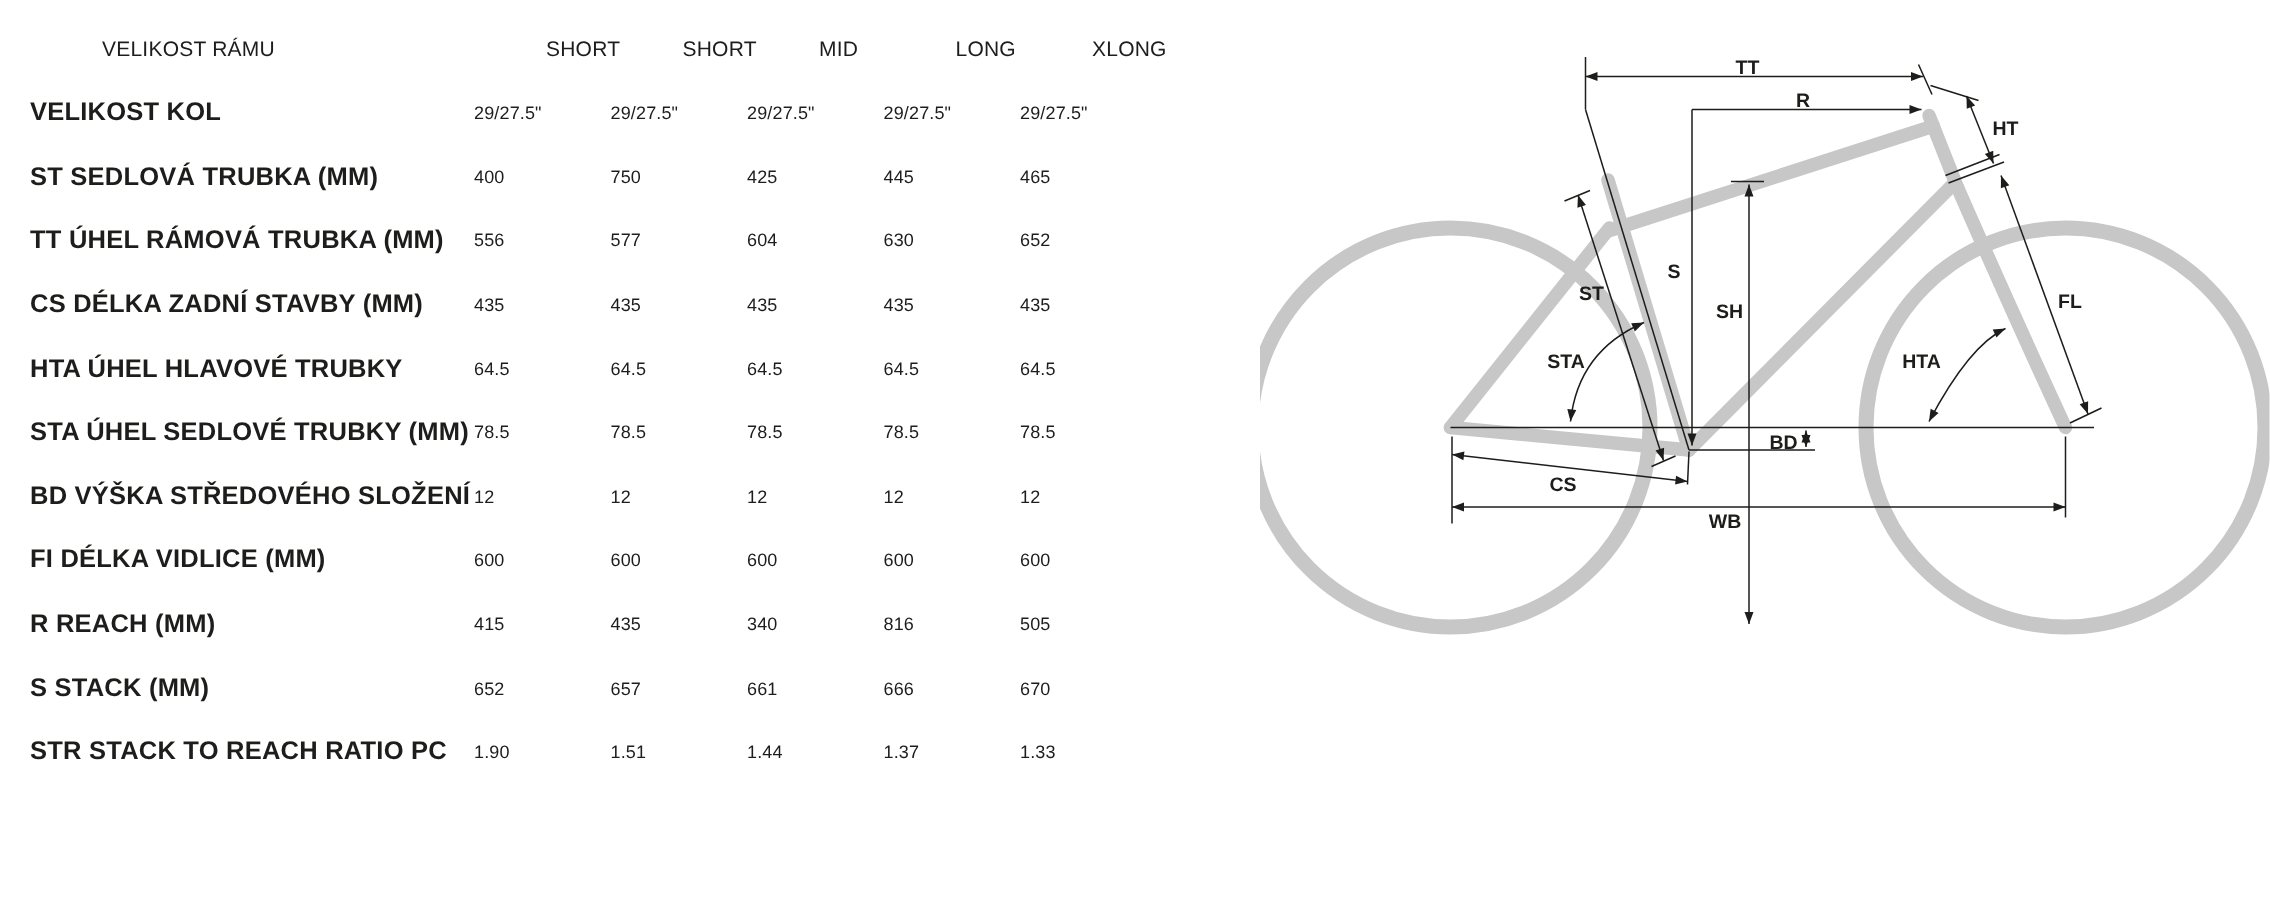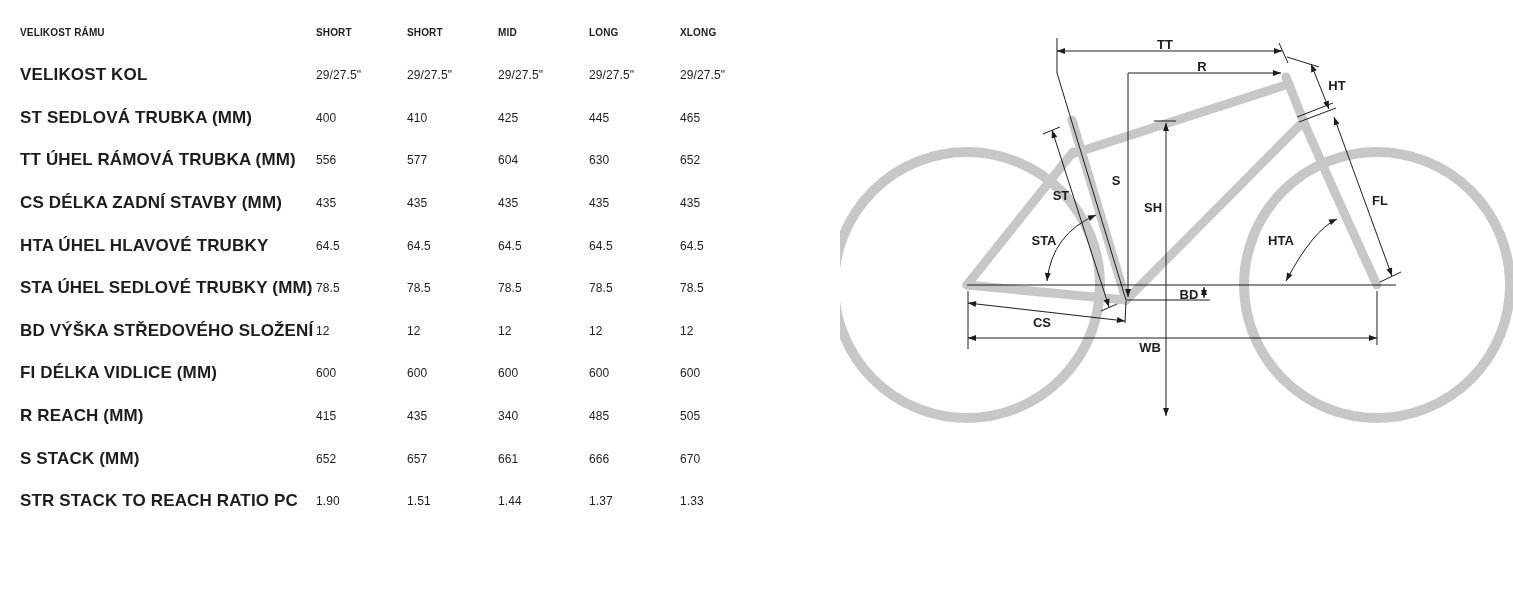--- a/index.html
+++ b/index.html
@@ -19,21 +19,21 @@
     align-items:center;
   }
   .cell{white-space:nowrap;overflow:visible;}
   .cell.label{
     font-weight:bold;font-size:17px;letter-spacing:0.15px;
   }
   .cell.value{
     font-size:12px;letter-spacing:0.1px;
   }
   .row.header .cell{
-    font-weight:bold;font-size:10px;letter-spacing:0.15px;
+    font-weight:normal;font-size:14px;letter-spacing:0.15px;margin-left:48px;
   }
   .geo-diagram{
     position:absolute;left:840px;top:20px;width:673px;height:430px;
   }
   .geo-diagram text{
     font-family:"Liberation Sans",sans-serif;
     font-weight:bold;font-size:13px;fill:#1d1d1b;text-anchor:middle;
   }
   .tube{stroke:#c7c7c7;stroke-width:9;fill:none;stroke-linecap:round;}
   .wheel{stroke:#c7c7c7;stroke-width:10;fill:none;}
@@ -56,21 +56,21 @@
         <div class="cell label">VELIKOST KOL</div>
         <div class="cell value">29/27.5"</div>
         <div class="cell value">29/27.5"</div>
         <div class="cell value">29/27.5"</div>
         <div class="cell value">29/27.5"</div>
         <div class="cell value">29/27.5"</div>
       </div>
       <div class="row">
         <div class="cell label">ST SEDLOVÁ TRUBKA (MM)</div>
         <div class="cell value">400</div>
-        <div class="cell value">410</div>
+        <div class="cell value">750</div>
         <div class="cell value">425</div>
         <div class="cell value">445</div>
         <div class="cell value">465</div>
       </div>
       <div class="row">
         <div class="cell label">TT ÚHEL RÁMOVÁ TRUBKA (MM)</div>
         <div class="cell value">556</div>
         <div class="cell value">577</div>
         <div class="cell value">604</div>
         <div class="cell value">630</div>
@@ -114,21 +114,21 @@
         <div class="cell value">600</div>
         <div class="cell value">600</div>
         <div class="cell value">600</div>
         <div class="cell value">600</div>
       </div>
       <div class="row">
         <div class="cell label">R REACH (MM)</div>
         <div class="cell value">415</div>
         <div class="cell value">435</div>
         <div class="cell value">340</div>
-        <div class="cell value">485</div>
+        <div class="cell value">816</div>
         <div class="cell value">505</div>
       </div>
       <div class="row">
         <div class="cell label">S STACK (MM)</div>
         <div class="cell value">652</div>
         <div class="cell value">657</div>
         <div class="cell value">661</div>
         <div class="cell value">666</div>
         <div class="cell value">670</div>
       </div>

